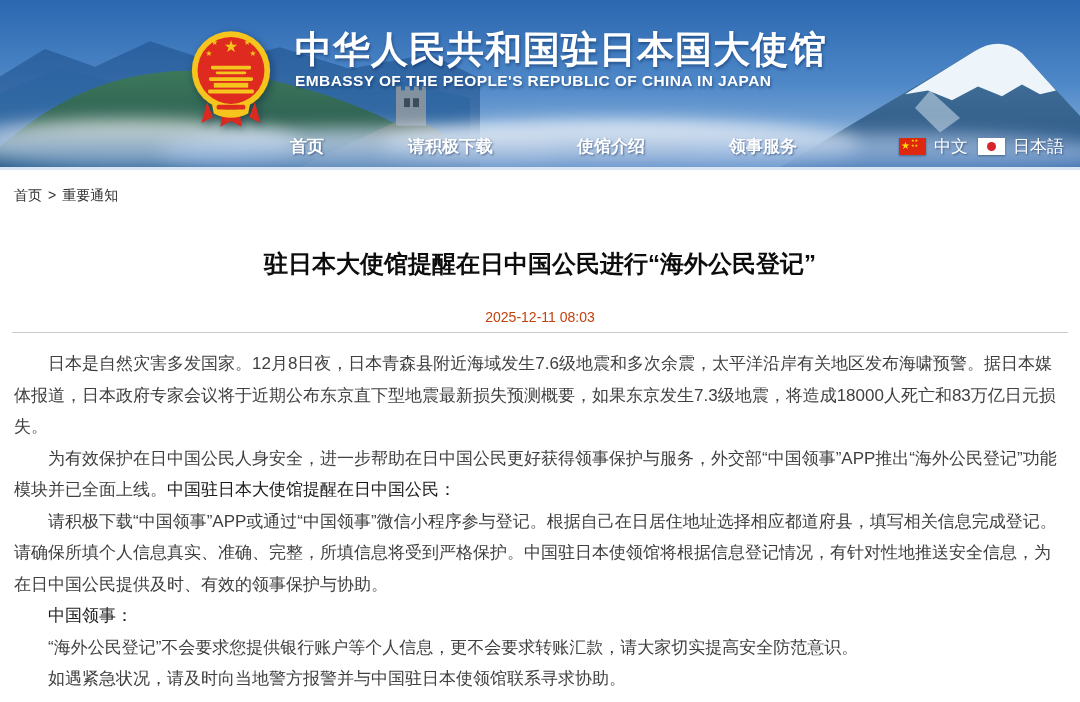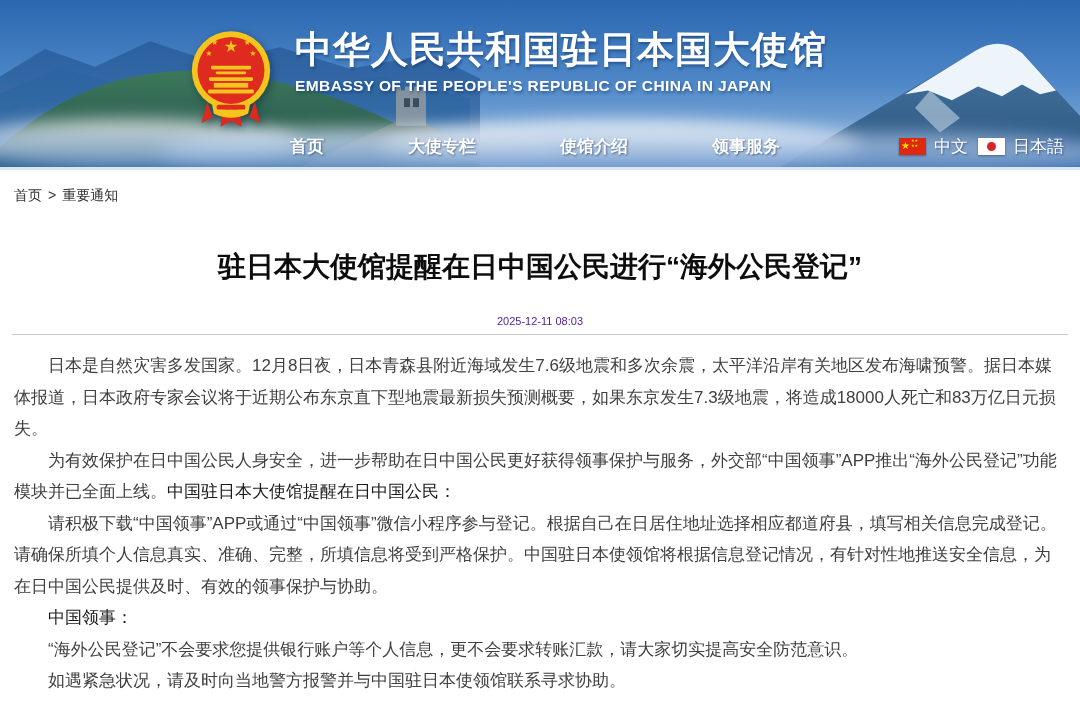--- a/index.html
+++ b/index.html
@@ -11,43 +11,43 @@
     background:linear-gradient(180deg,#2e6cb4 0%,#4b86c7 45%,#79a6d6 80%,#9abede 100%);
     border-bottom:3px solid #d9e6f3; }
   .header-art{ position:absolute; inset:0; width:100%; height:100%; display:block; }
 
   .emblem{ position:absolute; left:188px; top:26px; width:86px; height:108px;
     filter:drop-shadow(2px 3px 4px rgba(0,20,60,.45)); }
 
   .header-titles{ position:absolute; left:295px; top:28px; color:#fff;
     text-shadow:1px 2px 3px rgba(0,30,80,.45); }
   .title-zh{ font-size:37px; font-weight:bold; letter-spacing:1px; line-height:44px; }
-  .title-en{ font-size:15.5px; font-weight:bold; letter-spacing:.4px; margin-top:5px; }
+  .title-en{ font-size:15.5px; font-weight:bold; letter-spacing:.4px; }
 
   .main-nav{ position:absolute; left:290px; bottom:9px; display:flex; gap:84px; }
   .nav-item{ color:#fff; font-size:17px; font-weight:bold; cursor:pointer;
     text-shadow:1px 1px 2px rgba(0,30,80,.5); white-space:nowrap; }
 
   .lang-switch{ position:absolute; right:16px; bottom:9px; display:flex; align-items:center; gap:10px; }
   .lang-option{ display:flex; align-items:center; gap:8px; cursor:pointer; }
   .flag{ width:27px; height:17px; display:inline-block; position:relative; box-shadow:0 1px 2px rgba(0,20,60,.4); }
   .flag-cn{ background:#de2910; }
   .flag-cn .big-star{ position:absolute; left:2px; top:-1px; color:#ffde00; font-size:10px; line-height:17px; }
   .flag-cn .small-stars{ position:absolute; left:12px; top:0; color:#ffde00; font-size:4px; letter-spacing:0; line-height:5px; width:10px; }
   .flag-jp{ background:#fff; }
   .flag-jp .sun{ position:absolute; left:9px; top:4px; width:9px; height:9px; border-radius:50%; background:#d8222c; }
   .lang-label{ color:#fff; font-size:17px; text-shadow:1px 1px 2px rgba(0,30,80,.5); }
 
   
   .breadcrumb{ margin:17px 14px 0; font-size:14px; color:#333; }
   .breadcrumb .crumb{ cursor:pointer; }
   .breadcrumb .sep{ margin:0 6px; color:#333; }
 
-  .article-title{ margin-top:43px; text-align:center; font-size:28px; font-weight:bold; color:#0d0d0d; }
-  .article-date{ margin-top:29px; text-align:center; font-size:11px; color:#4c1d95; }
+  .article-title{ margin-top:43px; text-align:center; font-size:24px; font-weight:bold; color:#0d0d0d; }
+  .article-date{ margin-top:29px; text-align:center; font-size:14px; color:#c2410c; }
   .divider{ border-top:1px solid #c9c9c9; margin:7px 12px 0; }
 
   .article-body{ margin:15px 14px 0; font-size:17px; line-height:31.5px; color:#404040; }
   .article-body p{ text-indent:2em; }
   .bold{ font-weight:normal; color:#1a1a1a; }
 </style>
 </head>
 <body>
 
 <div class="site-header">
@@ -126,21 +126,21 @@
     <rect x="30" y="81" width="30" height="5" rx="2" fill="#de2a1f"></rect>
   </svg>
 
   <div class="header-titles">
     <div class="title-zh">中华人民共和国驻日本国大使馆</div>
     <div class="title-en">EMBASSY OF THE PEOPLE'S REPUBLIC OF CHINA IN JAPAN</div>
   </div>
 
   <div class="main-nav">
     <div class="nav-item">首页</div>
-    <div class="nav-item">大使专栏</div>
+    <div class="nav-item">请积极下载</div>
     <div class="nav-item">使馆介绍</div>
     <div class="nav-item">领事服务</div>
   </div>
 
   <div class="lang-switch">
     <div class="lang-option">
       <span class="flag flag-cn">
           <span class="big-star">★</span>
           <span class="small-stars">★★<br>★★</span>
         </span>

